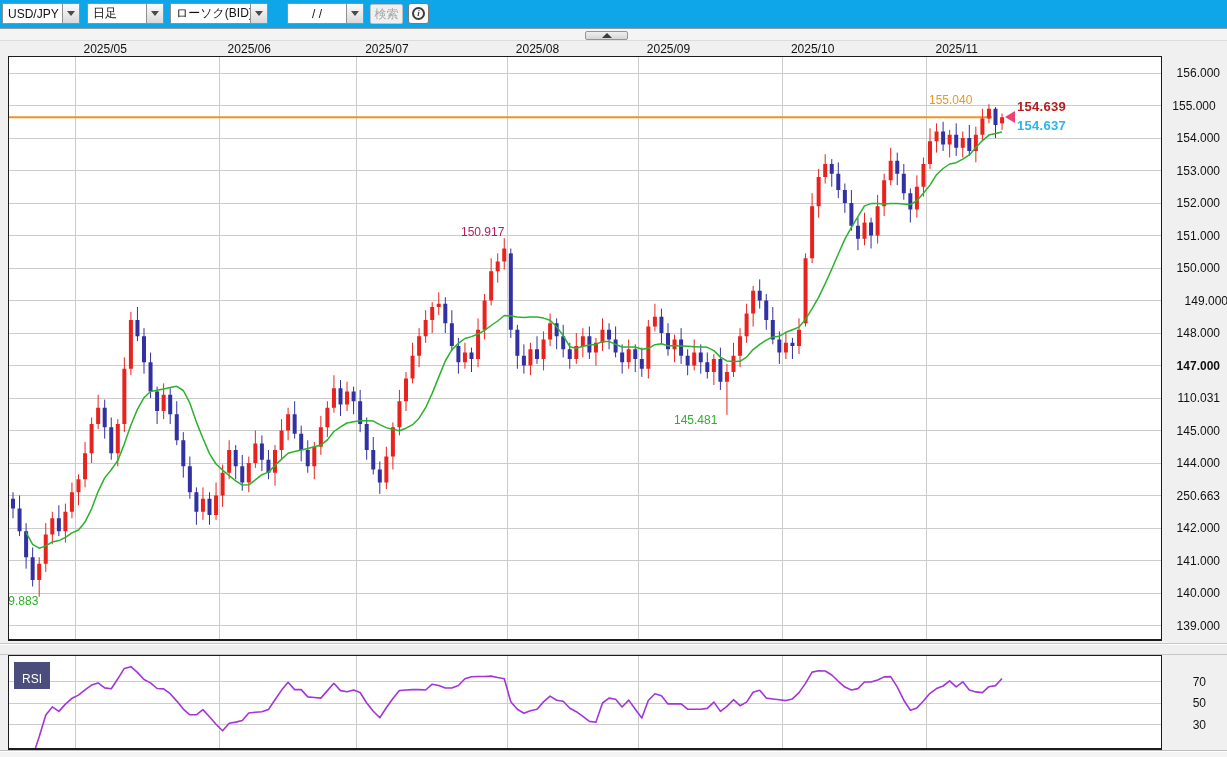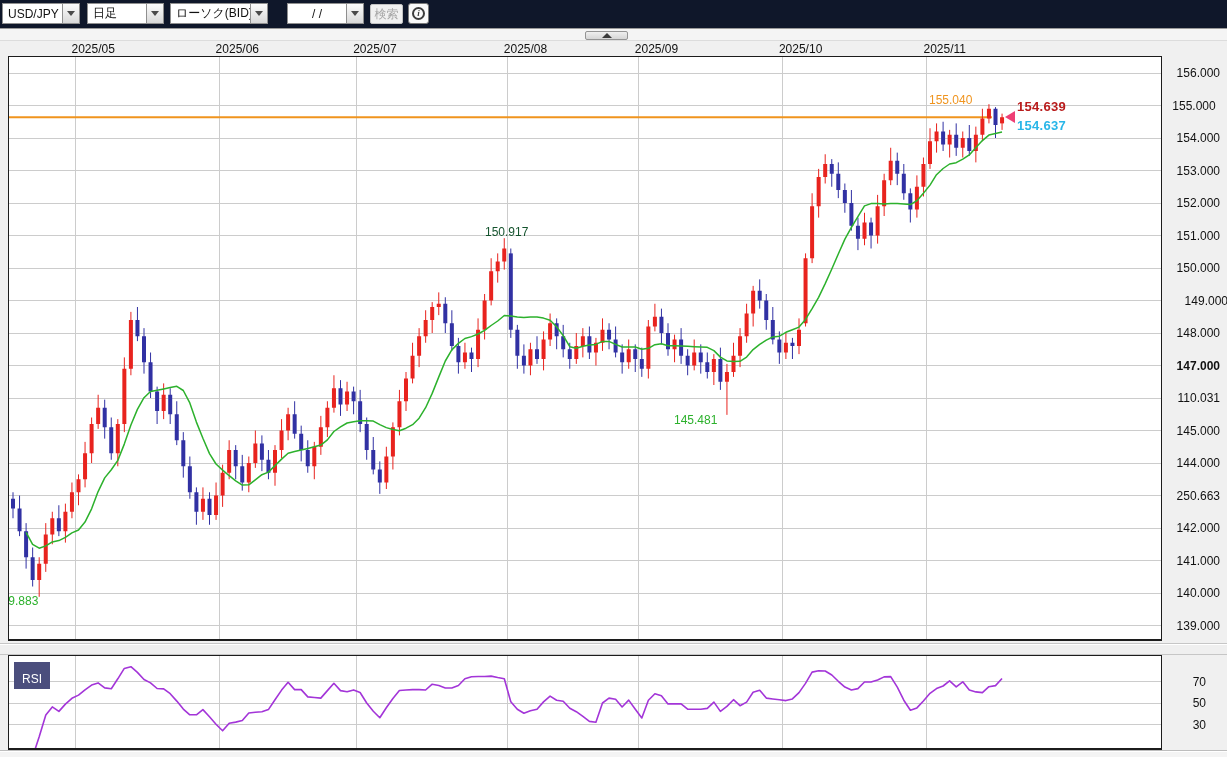--- a/index.html
+++ b/index.html
@@ -1,37 +1,37 @@
 <!DOCTYPE html>
 <html><head>
 <meta charset="utf-8">
 <style>
   * { margin:0; padding:0; box-sizing:border-box; }
   html,body { width:1227px; height:757px; }
   body { font-family:"Liberation Sans","DejaVu Sans",sans-serif; background:#f0f0f0; position:relative; overflow:hidden; }
   .app { position:absolute; inset:0; }
 
   
-  .toolbar { position:absolute; left:0; top:0; width:1227px; height:28px; background:#0f172a; }
+  .toolbar { position:absolute; left:0; top:0; width:1227px; height:28px; background:#0ea5e9; }
   .dropdown { position:absolute; top:3px; height:21px; background:#fff; border:1px solid #8f8f8f; display:flex; align-items:stretch; font-size:12px; color:#111; }
   .dropdown .val { flex:1; display:flex; align-items:center; padding-left:5px; white-space:nowrap; overflow:hidden; }
   .dropdown .val.center { justify-content:center; padding-left:0; }
   .dd-btn { width:17px; border-left:1px solid #8f8f8f; background:linear-gradient(#fbfbfb,#d9d9d9); display:flex; align-items:center; justify-content:center; }
   .dd-btn .tri-dn { width:0; height:0; border-left:4px solid transparent; border-right:4px solid transparent; border-top:5px solid #4a4a4a; }
   .btn-search { position:absolute; left:370px; top:4px; width:33px; height:20px; background:#f0f0f0; border:1px solid #c2c2c2; border-radius:2px; color:#a6a6a6; font-size:12px; text-align:center; line-height:18px; }
   .btn-info { position:absolute; left:408px; top:3px; width:21px; height:21px; background:#fafafa; border:1px solid #7a7a7a; border-radius:3px; display:flex; align-items:center; justify-content:center; }
   .info-glyph { width:13px; height:13px; border:2px solid #3d3d3d; border-radius:50%; color:#3d3d3d; font:italic bold 9px/9px "Liberation Serif",serif; display:flex; align-items:center; justify-content:center; }
 
   
   .strip-top { position:absolute; left:0; top:28px; width:1227px; height:13px; background:#f4f4f4; border-top:1px solid #9a9a9a; border-bottom:1px solid #dcdcdc; }
   .collapse-btn { position:absolute; left:585px; top:2px; width:43px; height:9px; background:linear-gradient(#efefef,#d6d6d6); border:1px solid #949494; border-radius:2px; display:flex; align-items:center; justify-content:center; }
   .tri-up { width:0; height:0; border-left:5px solid transparent; border-right:5px solid transparent; border-bottom:5px solid #3a3a3a; }
 
   
-  .x-axis { position:absolute; left:4px; top:41px; width:1049px; height:15px; }
+  .x-axis { position:absolute; left:16px; top:41px; width:1049px; height:15px; }
   .x-lab { position:absolute; top:1px; width:60px; text-align:center; font-size:12px; color:#111; }
   .y-lab, .rsi-lab { position:absolute; width:52px; text-align:right; font-size:12px; color:#111; height:14px; line-height:14px; }
 
   
   .chart-box { position:absolute; left:8px; top:56px; width:1154px; height:585px; background:#fff; border:1px solid #1c1c1c; border-bottom-width:2px; overflow:hidden; }
   .rsi-box { position:absolute; left:8px; top:655px; width:1154px; height:95px; background:#fff; border:1px solid #1c1c1c; border-bottom-width:2px; overflow:hidden; }
   .chart-box svg, .rsi-box svg { position:absolute; left:0; top:0; }
 
   .ann { position:absolute; font-size:12px; white-space:nowrap; }
   .rsi-badge { position:absolute; left:5px; top:6px; padding:10px 8px 3px; color:#fff; font-size:12px; }
@@ -424,21 +424,21 @@
         <rect x="971.4" y="61.500000000000185" width="4" height="16.25" fill="#e8231e"></rect>
         <line x1="979.9499999999999" x2="979.9499999999999" y1="47.20000000000026" y2="66.37500000000037" stroke="#e8231e" stroke-width="1"></line>
         <rect x="977.9499999999999" y="51.749999999999815" width="4" height="9.75000000000037" fill="#e8231e"></rect>
         <line x1="986.5" x2="986.5" y1="50.12500000000037" y2="81" stroke="#3131a3" stroke-width="1"></line>
         <rect x="984.5" y="51.749999999999815" width="4" height="16.25" fill="#3131a3"></rect>
         <line x1="993.05" x2="993.05" y1="56.625" y2="72.875" stroke="#e8231e" stroke-width="1"></line>
         <rect x="991.05" y="60.232499999999675" width="4" height="6.142500000000695" fill="#e8231e"></rect>
         <polyline points="17.1,475.3 23.6,487.3 30.2,491.2 36.8,488.9 43.3,484.9 49.9,483.6 56.4,480.4 62.9,475.9 69.5,473.0 76.0,465.1 82.6,451.8 89.1,434.6 95.7,420.9 102.3,412.8 108.8,403.4 115.3,387.1 121.9,368.0 128.4,352.4 135.0,340.7 141.5,334.5 148.1,333.2 154.7,331.9 161.2,330.6 167.8,329.3 174.3,333.5 180.8,345.9 187.4,365.1 193.9,381.3 200.5,396.6 207.0,407.0 213.6,413.1 220.2,418.7 226.7,423.9 233.3,428.1 239.8,427.8 246.3,422.9 252.9,417.7 259.4,415.1 266.0,408.6 272.6,402.1 279.1,396.2 285.6,394.6 292.2,393.0 298.8,391.4 305.3,389.8 311.8,388.1 318.4,382.9 324.9,374.5 331.5,369.9 338.1,366.0 344.6,364.7 351.1,363.7 357.7,363.7 364.3,364.1 370.8,367.6 377.3,370.6 383.9,372.5 390.4,373.8 397.0,371.2 403.6,367.7 410.1,361.2 416.6,350.7 423.2,336.4 429.8,319.9 436.3,304.0 442.8,292.9 449.4,286.4 455.9,281.5 462.5,279.6 469.1,277.0 475.6,273.4 482.1,268.5 488.7,264.0 495.3,258.5 501.8,259.1 508.3,260.1 514.9,260.4 521.4,260.1 528.0,260.1 534.5,261.1 541.1,263.3 547.6,269.8 554.2,278.6 560.8,289.7 567.3,291.3 573.9,289.3 580.4,288.0 586.9,287.4 593.5,284.4 600.0,284.4 606.6,287.4 613.1,290.0 619.7,290.0 626.3,290.0 632.8,292.2 639.4,291.3 645.9,287.7 652.4,286.7 659.0,288.7 665.5,288.7 672.1,289.0 678.6,289.3 685.2,289.7 691.8,290.0 698.3,290.3 704.9,293.6 711.4,300.1 717.9,303.9 724.5,304.6 731.0,304.3 737.6,300.1 744.1,292.6 750.7,287.4 757.3,283.1 763.8,279.9 770.4,279.2 776.9,275.3 783.4,272.7 790.0,270.1 796.5,262.4 803.1,251.6 809.6,240.3 816.2,226.6 822.8,212.0 829.3,197.0 835.9,182.1 842.4,170.4 848.9,159.7 855.5,148.9 862.0,146.6 868.6,146.6 875.1,147.0 881.7,146.6 888.3,146.6 894.8,147.0 901.4,147.6 907.9,143.7 914.4,136.2 921.0,128.1 927.5,117.7 934.1,111.5 940.6,107.0 947.2,105.7 953.8,102.1 960.3,97.9 966.9,90.4 973.4,83.6 979.9,78.1 986.5,76.4 993.0,75.0 " fill="none" stroke="#2cb12c" stroke-width="1.5" stroke-linejoin="round"></polyline>
       </svg>
     <div class="ann" id="annHighRecent" style="left: 920px; top: 36px; color: rgb(240, 148, 30);">155.040</div>
-    <div class="ann" id="annHighAug" style="left: 452px; top: 168px; color: #14532d; margin-left: 24px;">150.917</div>
+    <div class="ann" id="annHighAug" style="left: 452px; top: 168px; color: #be185d;">150.917</div>
     <div class="ann" id="annLowSep" style="left: 665px; top: 356px; color: rgb(44, 177, 44);">145.481</div>
     <div class="ann" id="annLowStart" style="left: -14px; top: 537px; color: rgb(44, 177, 44);">139.883</div>
     <div class="marker-tri" id="markerTri" style="left: 996px; top: 54.2325px; border-right: 10px solid rgb(239, 63, 117);"></div>
     <div class="px-val" id="pxUpper" style="left: 1008px; top: 42px; color: #b91c1c;">154.639</div>
     <div class="px-val" id="pxLower" style="left: 1008px; top: 61.2325px; color: rgb(41, 182, 232);">154.637</div>
   </div>
 
   <div id="yAxis">
       <div class="y-lab" style="left: 1168px; top: 66px;">156.000</div>
       <div class="y-lab" style="left: 1168px; top: 98.5px; text-align: center;">155.000</div>

